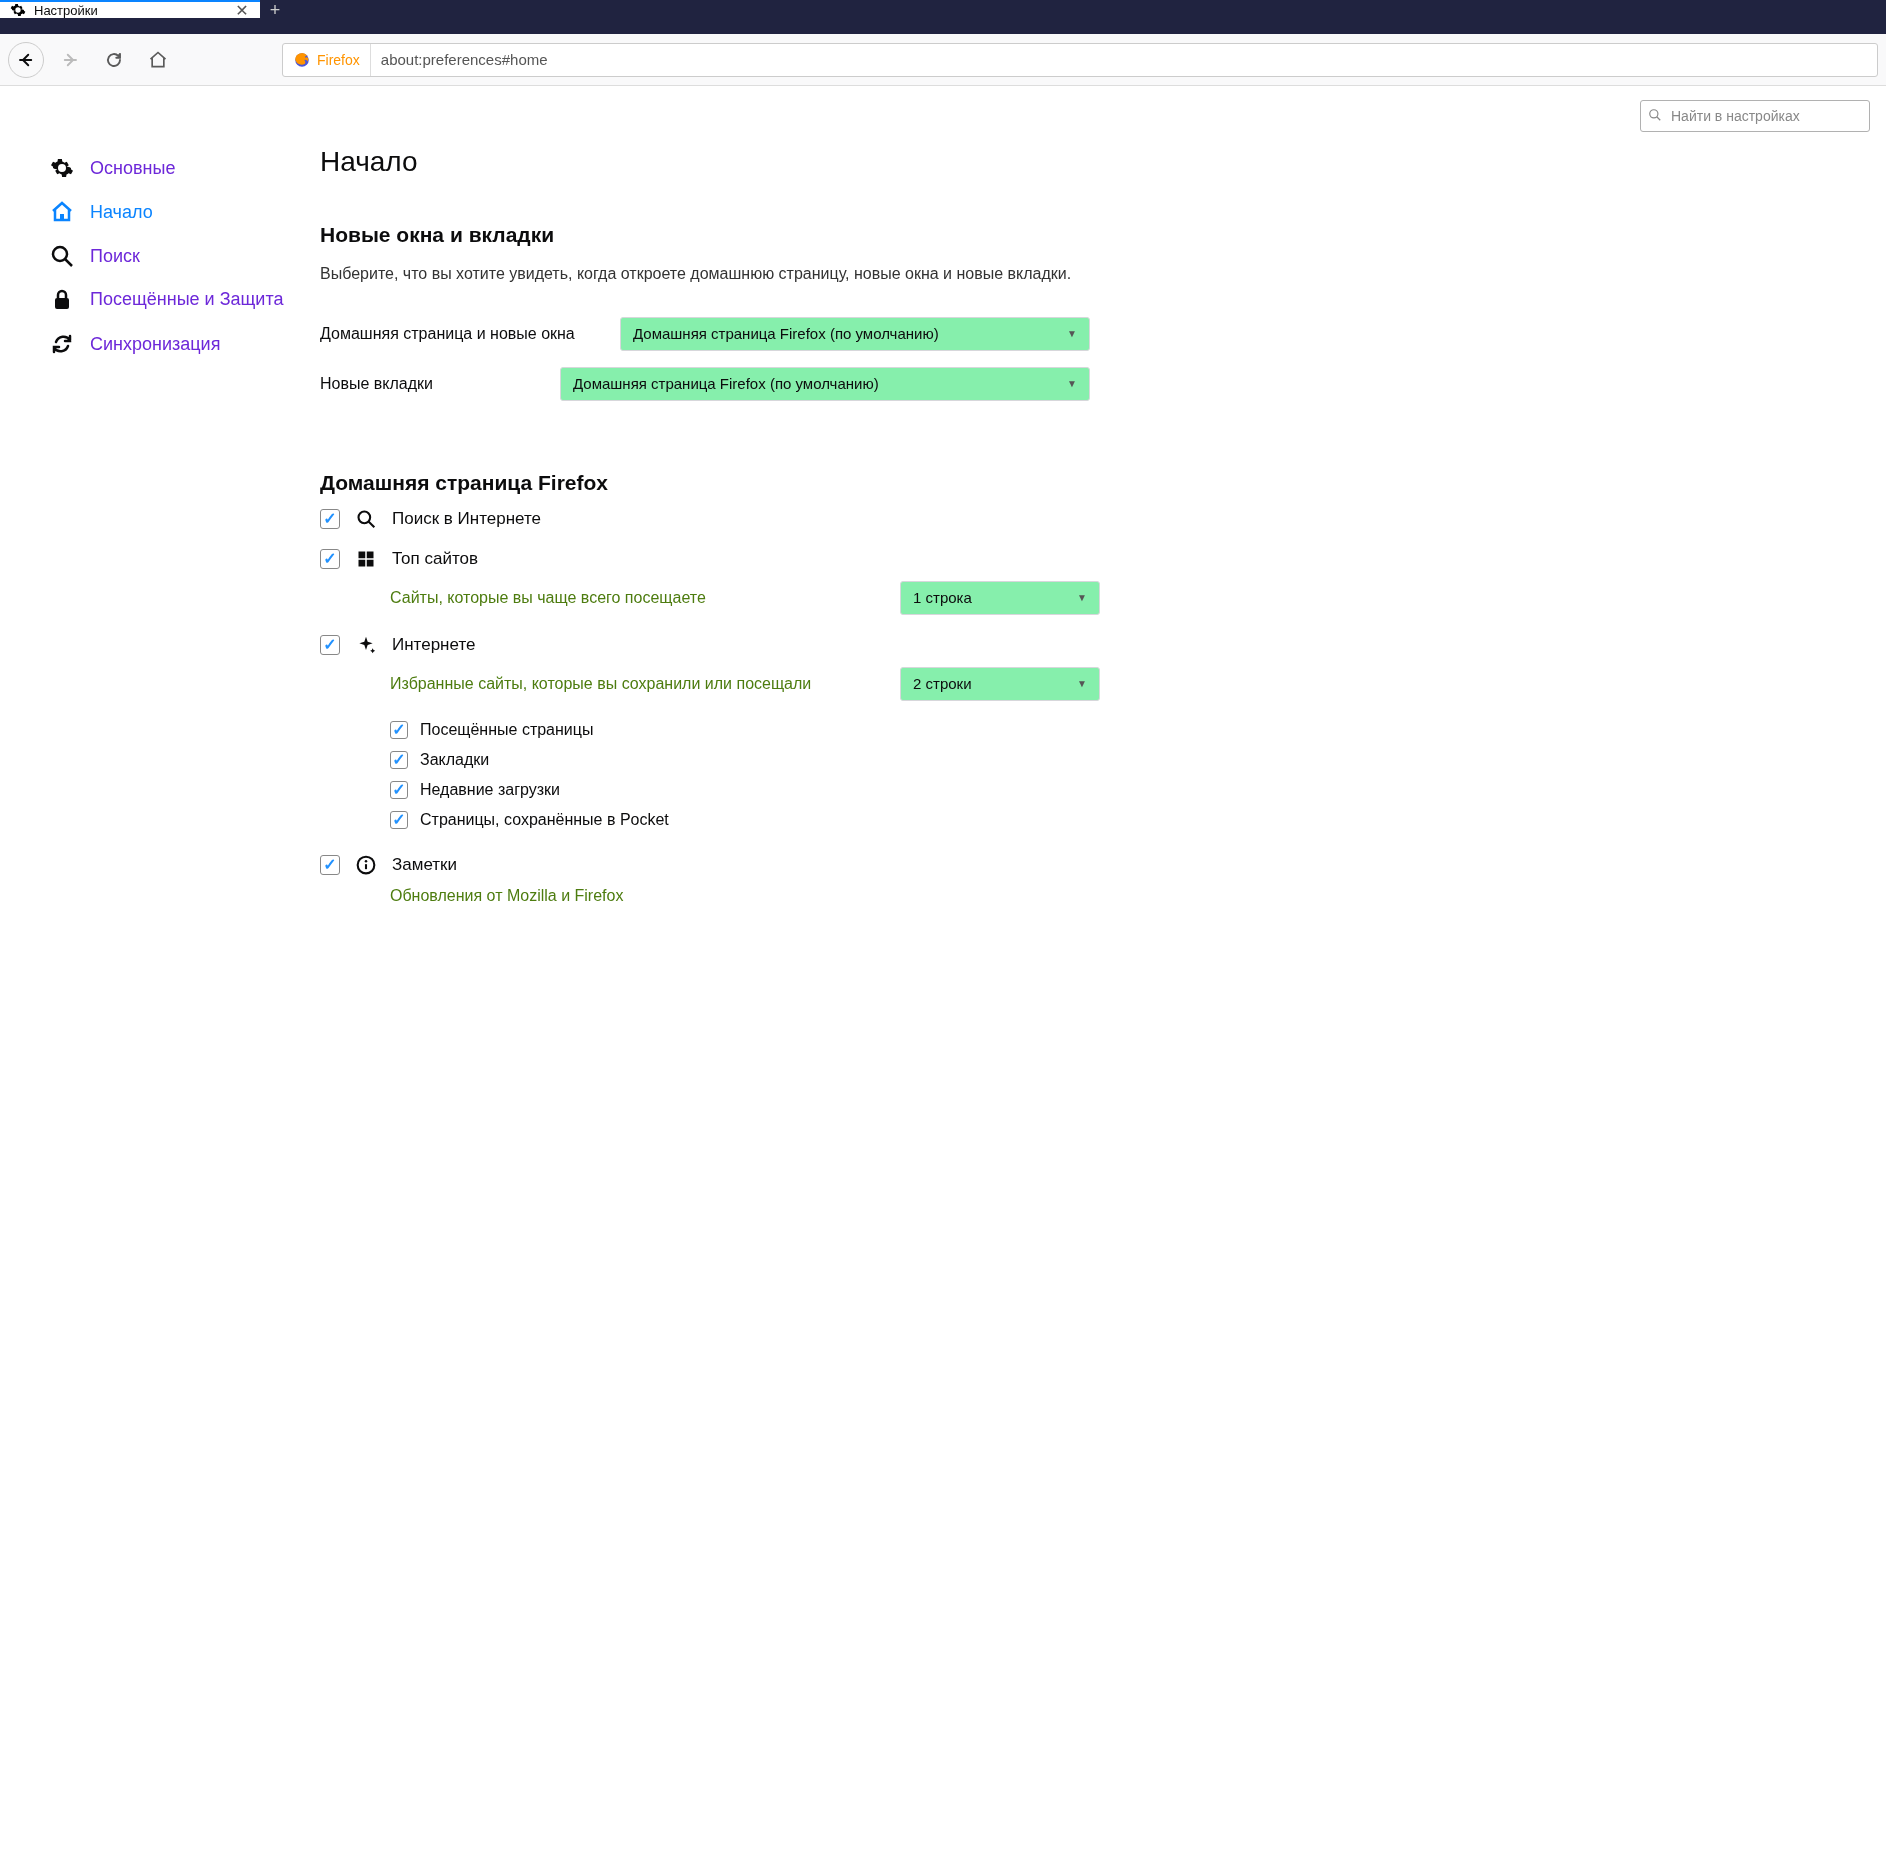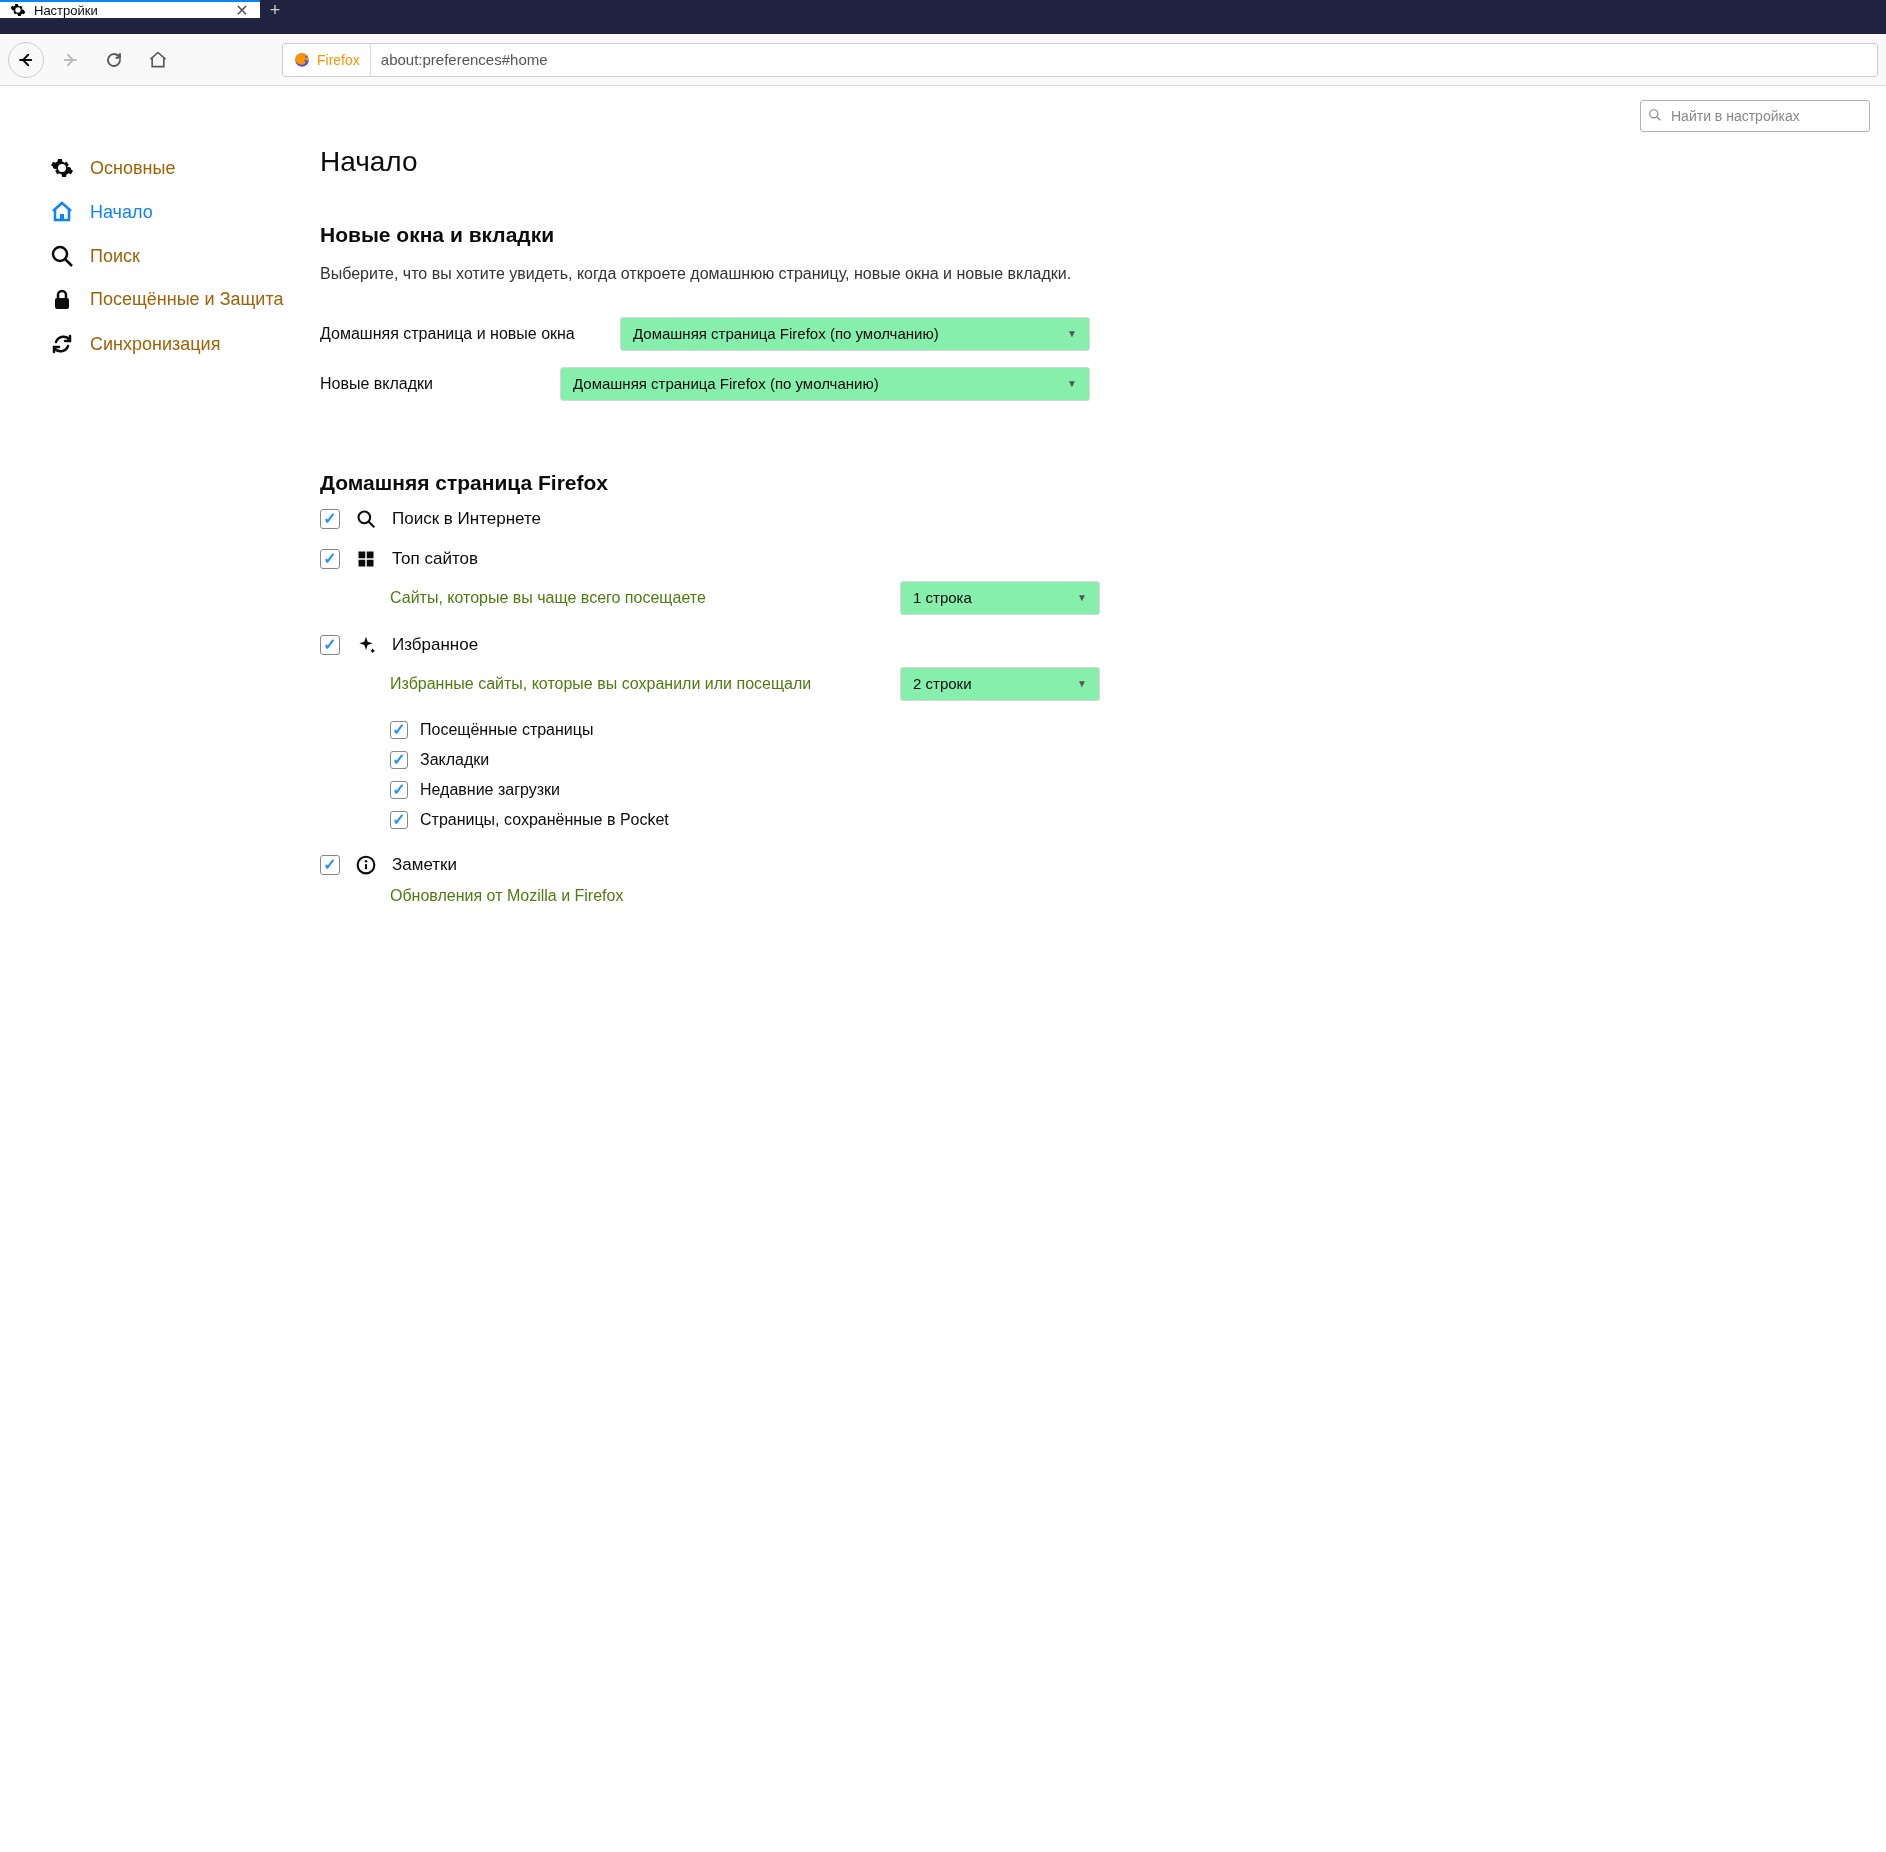--- a/index.html
+++ b/index.html
@@ -23,21 +23,21 @@
 .identity-label { color: #ff9400; font-size: 14px; }
 .url-text { padding: 0 10px; font-size: 15px; color: #555; }
 
 .content-area { display: flex; height: calc(100vh - 86px); }
 .search-pane { position: absolute; right: 16px; top: 100px; }
 .search-input { width: 230px; height: 32px; border: 1px solid #b1b1b1; border-radius: 3px; padding: 0 10px 0 30px; font-size: 14px; }
 .search-input::placeholder { color: #888; }
 .search-icon-input { position: absolute; left: 8px; top: 8px; color: #888; }
 
 .sidebar { width: 300px; padding: 60px 0 0 50px; }
-.category { display: flex; align-items: center; gap: 16px; padding: 10px 0; cursor: pointer; font-size: 18px; color: #a16207; }
+.category { display: flex; align-items: center; gap: 16px; padding: 10px 0; cursor: pointer; font-size: 18px; color: #6d28d9; }
 .category.selected { color: #0a84ff; }
 .cat-icon { width: 24px; height: 24px; display: flex; align-items: center; justify-content: center; }
 .cat-label-multiline { line-height: 1.3; }
 
 .main { flex: 1; padding: 60px 20px 40px 20px; max-width: 820px; }
 h1 { font-size: 28px; font-weight: 400; margin-bottom: 45px; }
 h2 { font-size: 21px; font-weight: 600; margin-bottom: 14px; }
 .desc { font-size: 16px; color: #333; line-height: 1.6; margin-bottom: 30px; }
 
 .row { display: flex; align-items: center; margin-bottom: 16px; }
@@ -233,21 +233,21 @@
       </div>
 
       <div class="opt">
         <div class="opt-head">
           <span class="checkbox checked"></span>
           <span class="opt-icon">
             <svg width="20" height="20" viewBox="0 0 24 24">
                 <path fill="#0c0c0d" d="M12 2l2 6 6 2-6 2-2 6-2-6-6-2 6-2zM20 16l1 2 2 1-2 1-1 2-1-2-2-1 2-1z"></path>
               </svg>
           </span>
-          <span class="opt-title">Избранное</span>
+          <span class="opt-title">Интернете</span>
         </div>
         <div class="opt-desc-row">
           <span class="opt-desc">Избранные сайты, которые вы сохранили или посещали</span>
           <div class="select small">
             <span>2 строки</span>
             <span class="caret">▼</span>
           </div>
         </div>
         <div class="sub-check-list">
           <div class="sub-check">

